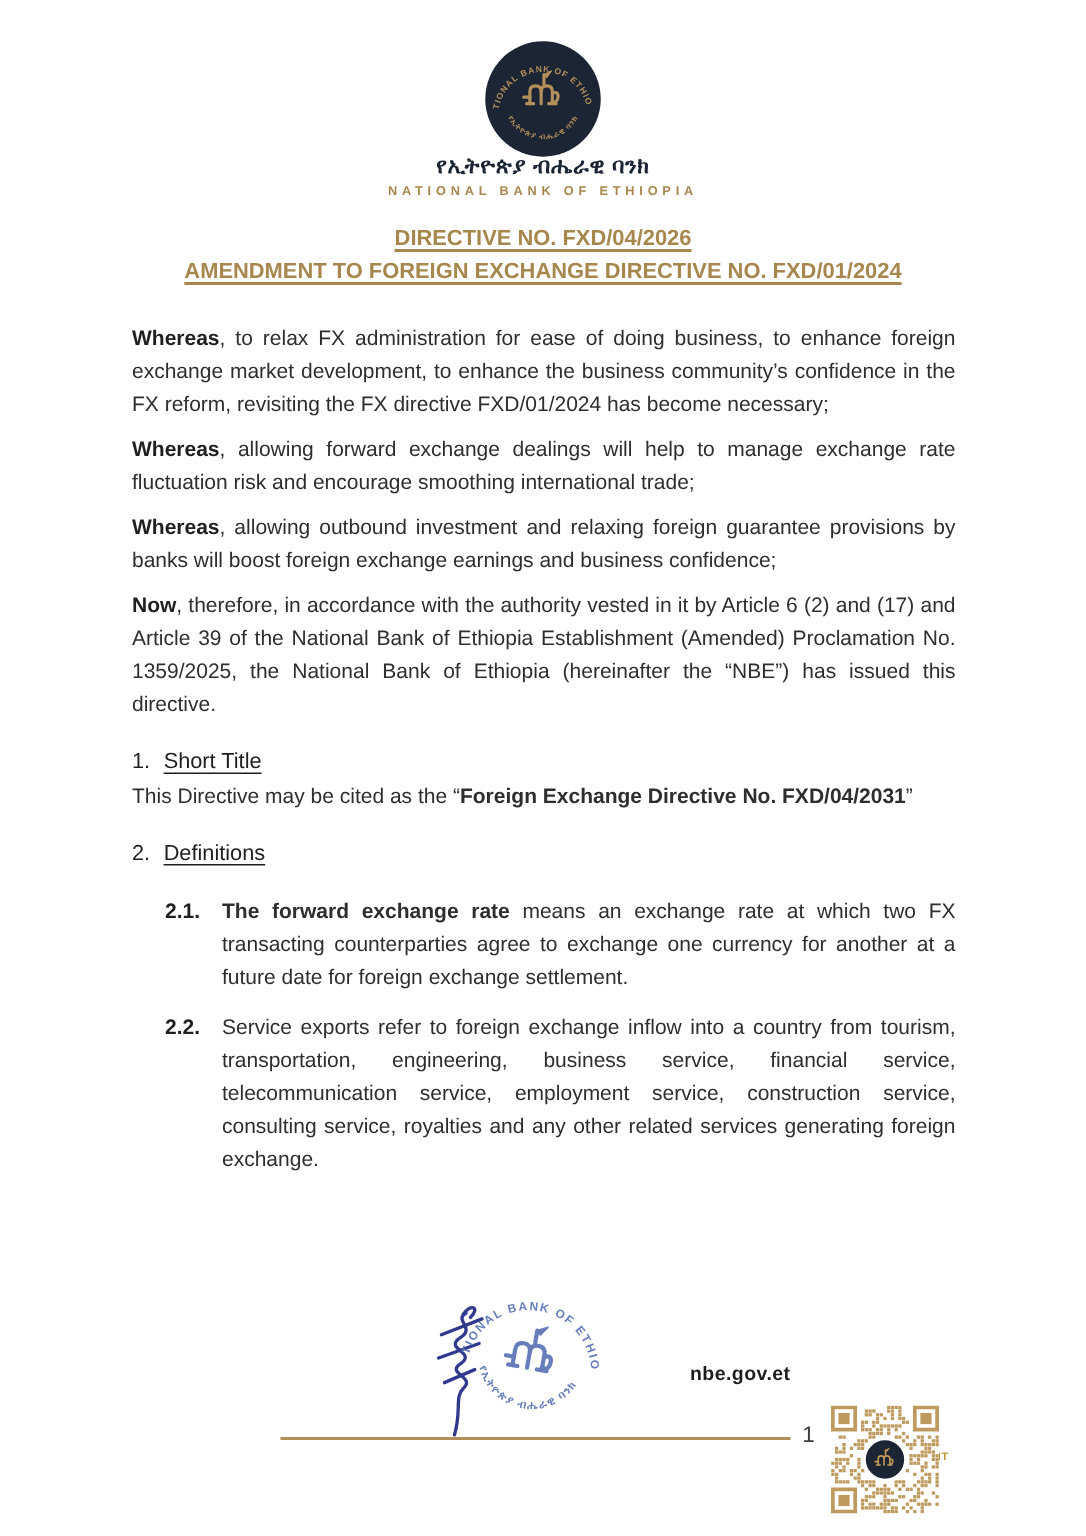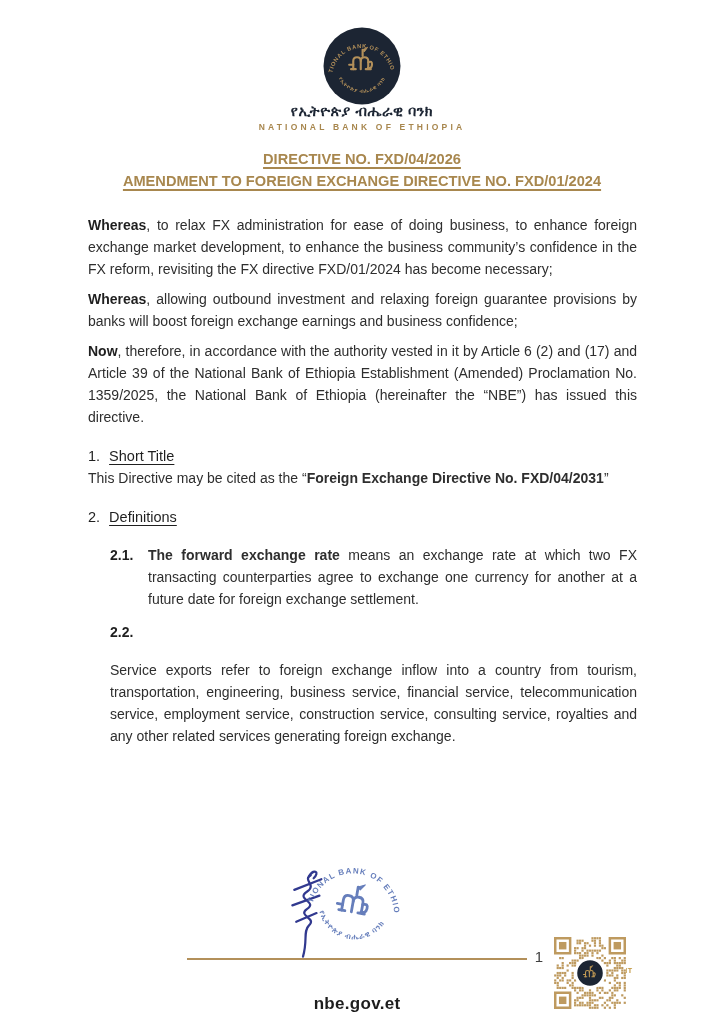--- a/index.html
+++ b/index.html
@@ -43,31 +43,31 @@
     font-size:14px;line-height:22px;text-align:justify;margin:0 0 8px 0;color:var(--body_text);
   }
   .para strong{color:#1f1f1f;}
   .section-heading{
     margin-top:17px;font-size:14.5px;font-weight:normal;color:#1f1f1f;line-height:22px;
   }
   .section-heading .num{margin-right:9px;}
   .section-heading .hd{text-decoration:underline;text-underline-offset:3px;text-decoration-thickness:1.3px;}
   .cite{font-size:14px;line-height:22px;color:var(--body_text);}
   .def-item{display:flex;margin-top:20px;}
-  .def-item + .def-item{margin-top:11px;flex-direction:column;}
+  .def-item + .def-item{margin-top:11px;}
   .def-num{flex:0 0 38px;font-weight:bold;font-size:14px;line-height:22px;color:#1f1f1f;}
   .def-text{flex:1;font-size:14px;line-height:22px;text-align:justify;color:var(--body_text);}
   .def-item{padding-left:22px;margin-top:16px;}
   
   .signature-svg{position:absolute;left:274px;top:866px;width:58px;height:98px;}
   .stamp-svg{position:absolute;left:303px;top:852px;width:103px;height:103px;}
   .footer-line{position:absolute;left:187px;top:958px;width:340px;height:2px;background:var(--line_gold);}
   .website{
-    position:absolute;left:187px;top:994px;width:340px;text-align:center;
-    font-size:17px;font-weight:bold;color:#1d1d1d;letter-spacing:.3px;
+    position:absolute;left:187px;top:908px;width:340px;text-align:right;
+    font-size:13px;font-weight:bold;color:#1d1d1d;letter-spacing:.3px;
   }
   .page-number{
     position:absolute;left:528px;top:948px;width:22px;text-align:center;
     font-size:15px;color:#3f3f3f;
   }
   .verify-label{
     position:absolute;left:555px;top:966px;
     font-size:7.2px;font-weight:bold;color:#c0963f;letter-spacing:.55px;
   }
   .qr-svg{position:absolute;left:554px;top:937px;width:72px;height:72px;}
@@ -113,20 +113,21 @@
   <div class="bank-name-en">NATIONAL BANK OF ETHIOPIA</div>
 
   <h1 class="doc-title">
     <span>DIRECTIVE NO. FXD/04/2026</span><br>
     <span>AMENDMENT TO FOREIGN EXCHANGE DIRECTIVE NO. FXD/01/2024</span>
   </h1>
 
   <main class="doc-body">
 
     <p class="para"><strong>Whereas</strong><span>, to relax FX administration for ease of doing business, to enhance foreign exchange market development, to enhance the business community’s confidence in the FX reform, revisiting the FX directive FXD/01/2024 has become necessary;</span></p>
+    <p class="para"><strong>Whereas</strong><span>, allowing forward exchange dealings will help to manage exchange rate fluctuation risk and encourage smoothing international trade;</span></p>
     <p class="para"><strong>Whereas</strong><span>, allowing outbound investment and relaxing foreign guarantee provisions by banks will boost foreign exchange earnings and business confidence;</span></p>
     <p class="para"><strong>Now</strong><span>, therefore, in accordance with the authority vested in it by Article 6 (2) and (17) and Article 39 of the National Bank of Ethiopia Establishment (Amended) Proclamation No. 1359/2025, the National Bank of Ethiopia (hereinafter the “NBE”) has issued this directive.</span></p>
 
     <div class="section-heading">
       <span class="num">1.</span><span class="hd">Short Title</span>
     </div>
     <p class="cite"><span>This Directive may be cited as the “</span><strong>Foreign Exchange Directive No. FXD/04/2031</strong><span>”</span></p>
 
     <div class="section-heading">
       <span class="num">2.</span><span class="hd">Definitions</span>

